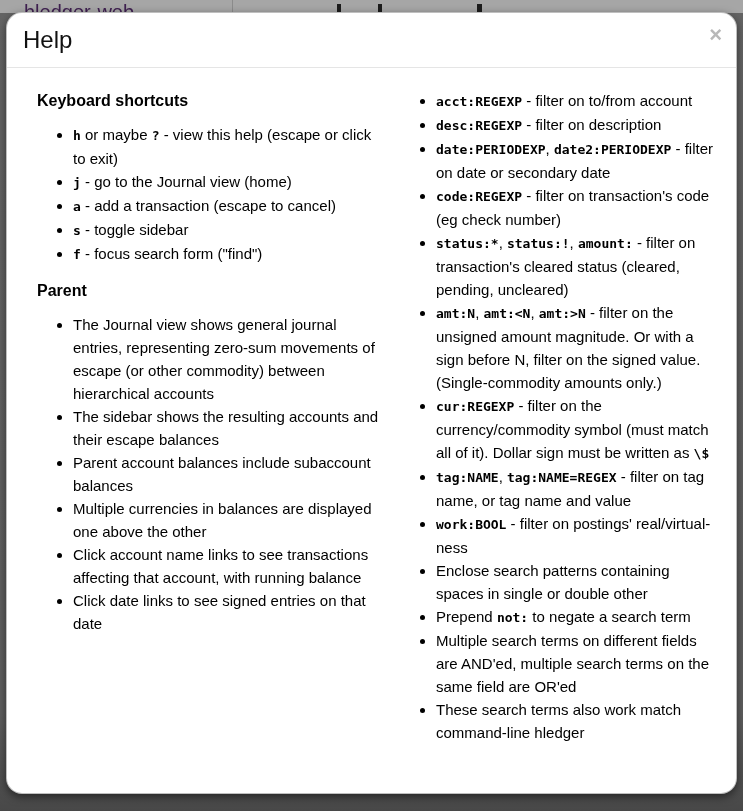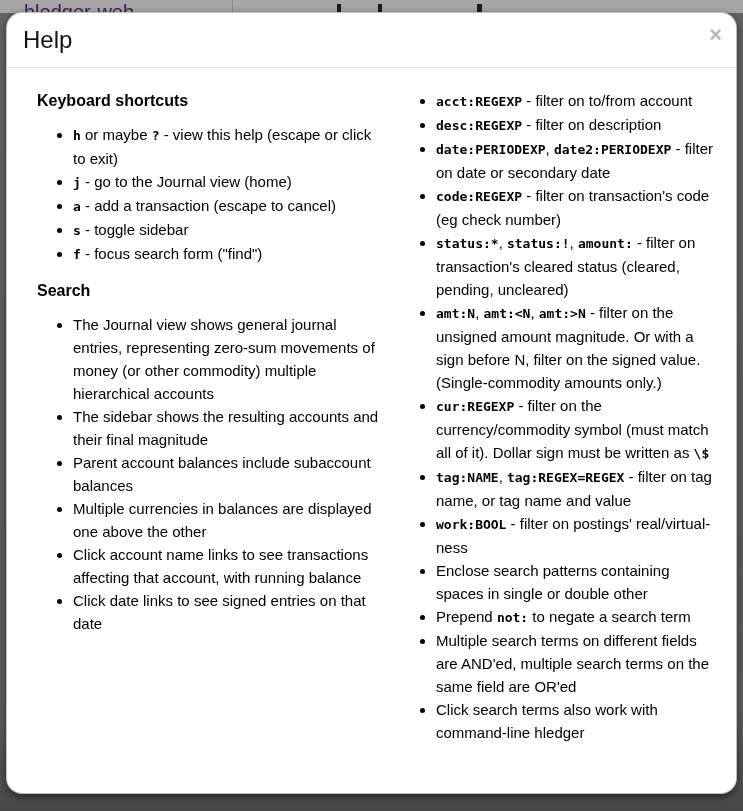--- a/index.html
+++ b/index.html
@@ -103,41 +103,41 @@
   <div class="modal-body">
     <div class="col-left">
       <div class="section-heading">Keyboard shortcuts</div>
       <ul>
           <li><code>h</code> or maybe <code>?</code> - view this help (escape or click to exit)</li>
           <li><code>j</code> - go to the Journal view (home)</li>
           <li><code>a</code> - add a transaction (escape to cancel)</li>
           <li><code>s</code> - toggle sidebar</li>
           <li><code>f</code> - focus search form ("find")</li>
         </ul>
-      <div class="section-heading">Search</div>
+      <div class="section-heading">Parent</div>
       <ul>
-          <li>The Journal view shows general journal entries, representing zero-sum movements of money (or other commodity) multiple hierarchical accounts</li>
-          <li>The sidebar shows the resulting accounts and their final magnitude</li>
+          <li>The Journal view shows general journal entries, representing zero-sum movements of escape (or other commodity) between hierarchical accounts</li>
+          <li>The sidebar shows the resulting accounts and their escape balances</li>
           <li>Parent account balances include subaccount balances</li>
           <li>Multiple currencies in balances are displayed one above the other</li>
           <li>Click account name links to see transactions affecting that account, with running balance</li>
           <li>Click date links to see signed entries on that date</li>
         </ul>
     </div>
     <div class="col-right">
       <ul>
           <li><code>acct:REGEXP</code> - filter on to/from account</li>
           <li><code>desc:REGEXP</code> - filter on description</li>
           <li><code>date:PERIODEXP</code>, <code>date2:PERIODEXP</code> - filter on date or secondary date</li>
           <li><code>code:REGEXP</code> - filter on transaction's code (eg check number)</li>
           <li><code>status:*</code>, <code>status:!</code>, <code>amount:</code> - filter on transaction's cleared status (cleared, pending, uncleared)</li>
           <li><code>amt:N</code>, <code>amt:&lt;N</code>, <code>amt:&gt;N</code> - filter on the unsigned amount magnitude. Or with a sign before N, filter on the signed value. (Single-commodity amounts only.)</li>
           <li><code>cur:REGEXP</code> - filter on the currency/commodity symbol (must match all of it). Dollar sign must be written as <code>\$</code></li>
-          <li><code>tag:NAME</code>, <code>tag:REGEX=REGEX</code> - filter on tag name, or tag name and value</li>
+          <li><code>tag:NAME</code>, <code>tag:NAME=REGEX</code> - filter on tag name, or tag name and value</li>
           <li><code>work:BOOL</code> - filter on postings' real/virtual-ness</li>
           <li>Enclose search patterns containing spaces in single or double other</li>
           <li>Prepend <code>not:</code> to negate a search term</li>
           <li>Multiple search terms on different fields are AND'ed, multiple search terms on the same field are OR'ed</li>
-          <li>Click search terms also work with command-line hledger</li>
+          <li>These search terms also work match command-line hledger</li>
         </ul>
     </div>
   </div>
 </div>
 
 </body></html>

